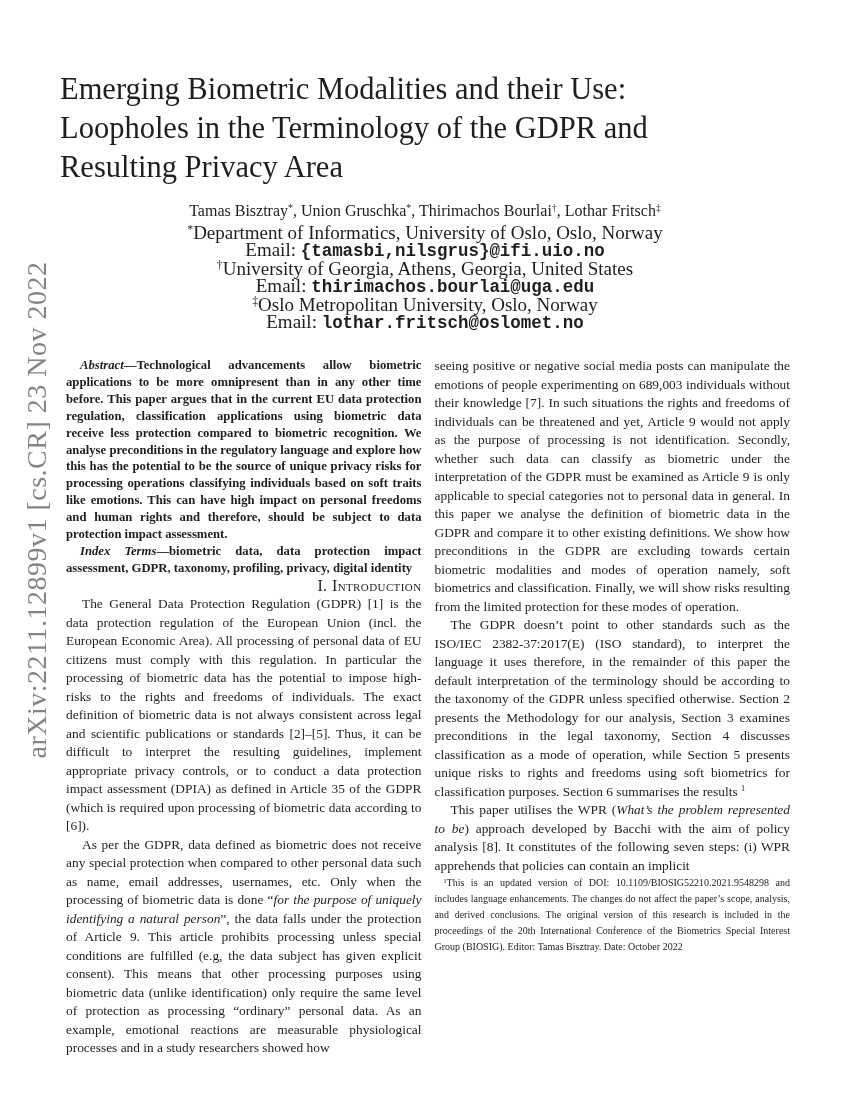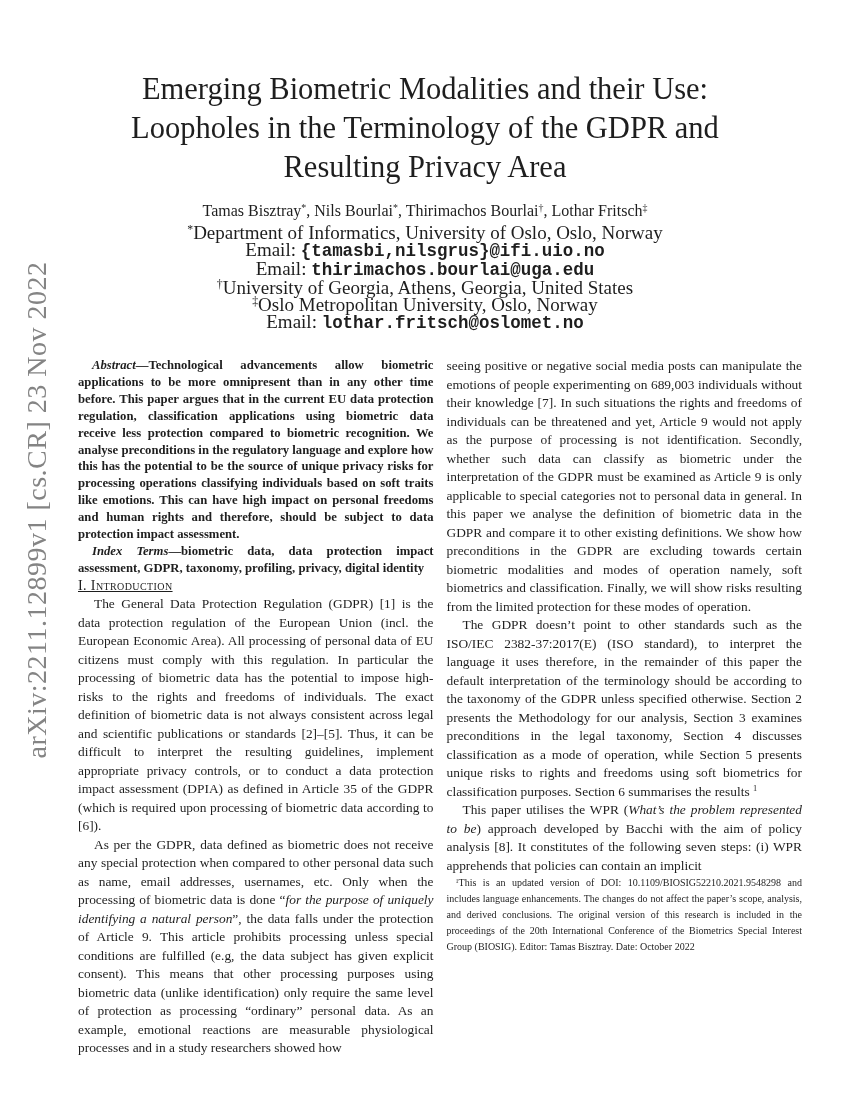--- a/index.html
+++ b/index.html
@@ -16,60 +16,59 @@
     top:510px;left:37px;
     transform:translate(-50%,-50%) rotate(-90deg);
     white-space:nowrap;
     font-size:28px;
     color:#848484;
     letter-spacing:0.5px;
   }
   .title{
     position:absolute;
     top:70px;left:60px;right:60px;
-    text-align:center;
+    text-align:left;
     font-size:30.5px;
     line-height:39px;
     font-weight:400;
   }
   .authors{
     position:absolute;
     top:201px;left:0;right:0;
     text-align:center;
   }
   .author-names{font-size:16px;line-height:20px;margin-bottom:3px;}
   .affil-line{font-size:19px;line-height:17px;}
   .columns{
     position:absolute;
     top:357px;left:66px;width:724px;
-    display:flex;gap:13px;margin-left:12px;
+    display:flex;gap:13px;
   }
   .col{
     flex:1;min-width:0;
     text-align:justify;
     font-size:13.4px;
     line-height:18.5px;
   }
   .col p{margin:0;text-indent:16px;}
   .col p.noindent{text-indent:0;}
   .abstract-par,.index-par{
     font-size:12.7px;
     line-height:16.9px;
     font-weight:700;
     text-indent:14px !important;
   }
   .sec-heading{
-    text-align:left;
+    text-align:right;
     font-variant:small-caps;
-    font-size:14px;
+    font-size:16px;
     font-weight:400;
     letter-spacing:0.4px;
     margin:17px 0 12px;
     text-indent:0 !important;
-    text-decoration:underline;
   }
   .footnote{
     margin-top:16px;
     font-size:10px;
     line-height:16px;
     text-indent:9px !important;
   }
   sup{
     font-size:0.62em;
     line-height:0;
@@ -92,25 +91,25 @@
 
   <div class="arxiv-stamp">arXiv:2211.12899v1  [cs.CR]  23 Nov 2022</div>
 
   <div class="title">
     <div>Emerging Biometric Modalities and their Use:</div>
     <div>Loopholes in the Terminology of the GDPR and</div>
     <div>Resulting Privacy Area</div>
   </div>
 
   <div class="authors">
-    <div class="author-names"><span>Tamas Bisztray</span><sup>*</sup><span>, Nils Bourlai</span><sup>*</sup><span>, Thirimachos Bourlai</span><sup>†</sup><span>, Lothar Fritsch</span><sup>‡</sup></div>
+    <div class="author-names"><span>Tamas Bisztray</span><sup>*</sup><span>, Union Gruschka</span><sup>*</sup><span>, Thirimachos Bourlai</span><sup>†</sup><span>, Lothar Fritsch</span><sup>‡</sup></div>
     <div class="affil-line"><sup>*</sup><span>Department of Informatics, University of Oslo, Oslo, Norway</span></div>
     <div class="affil-line"><span>Email: </span><span class="seg-m">{tamasbi,nilsgrus}@ifi.uio.no</span></div>
+    <div class="affil-line"><sup>†</sup><span>University of Georgia, Athens, Georgia, United States</span></div>
     <div class="affil-line"><span>Email: </span><span class="seg-m">thirimachos.bourlai@uga.edu</span></div>
-    <div class="affil-line"><sup>†</sup><span>University of Georgia, Athens, Georgia, United States</span></div>
     <div class="affil-line"><sup>‡</sup><span>Oslo Metropolitan University, Oslo, Norway</span></div>
     <div class="affil-line"><span>Email: </span><span class="seg-m">lothar.fritsch@oslomet.no</span></div>
   </div>
 
   <div class="columns">
 
     <div class="col">
       <p class="abstract-par"><span class="seg-b seg-i">Abstract</span><span class="seg-b">—Technological advancements allow biometric applications to be more omnipresent than in any other time before. This paper argues that in the current EU data protection regulation, classification applications using biometric data receive less protection compared to biometric recognition. We analyse preconditions in the regulatory language and explore how this has the potential to be the source of unique privacy risks for processing operations classifying individuals based on soft traits like emotions. This can have high impact on personal freedoms and human rights and therefore, should be subject to data protection impact assessment.</span></p>
       <p class="index-par"><span class="seg-b seg-i">Index Terms</span><span class="seg-b">—biometric data, data protection impact assessment, GDPR, taxonomy, profiling, privacy, digital identity</span></p>
       <p class="sec-heading">I. Introduction</p>

